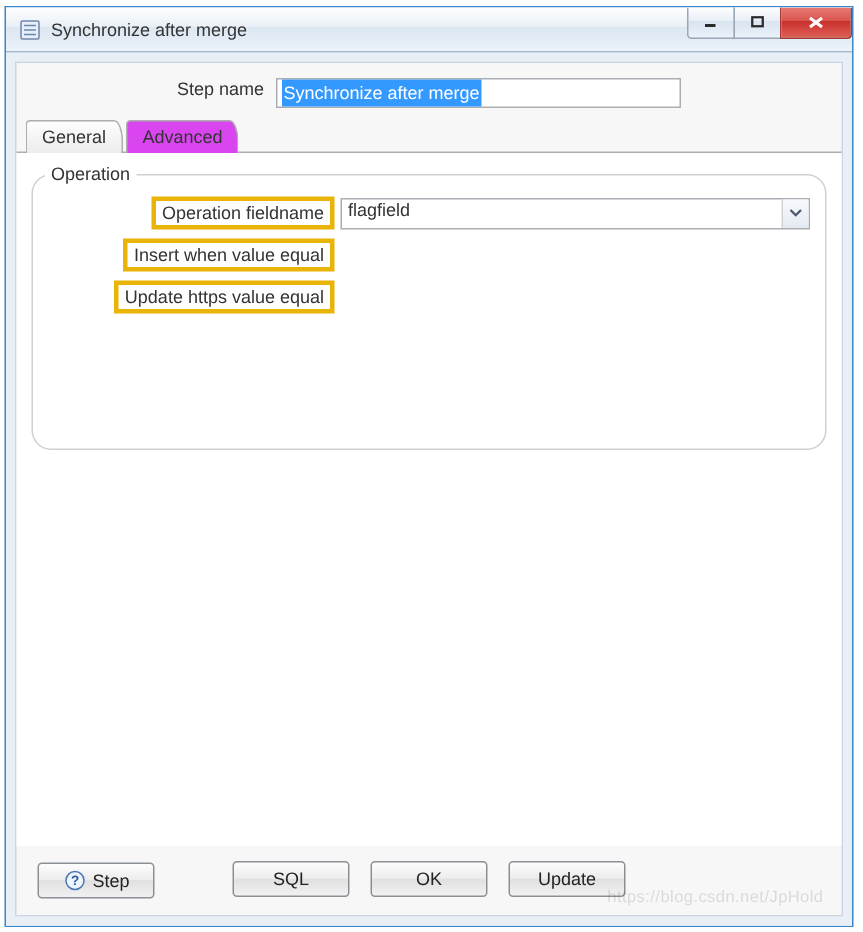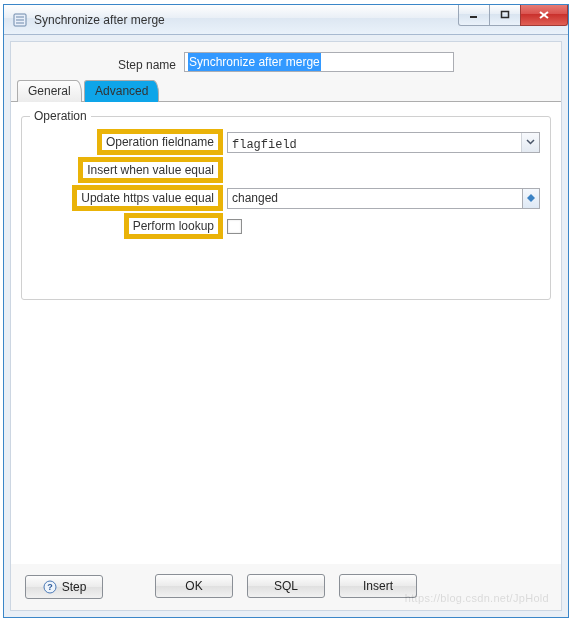--- a/index.html
+++ b/index.html
@@ -85,21 +85,21 @@
     flex: 1;
     border: 1px solid #ccd6e2;
     background: #f7f7f7;
     display: flex;
     flex-direction: column;
     position: relative;
   }
 
   .stepname-row {
     display: flex;
-    align-items: flex-end;
+    align-items: flex-start;
     justify-content: center;
     padding: 10px 20px 8px 20px;
   }
   .stepname-label {
     color: #333;
     margin-right: 8px;
     font-size: 12px;
   }
   .stepname-input {
     width: 270px;
@@ -139,41 +139,41 @@
     border: 1px solid #adadad;
     border-bottom: none;
     border-top-left-radius: 3px;
     border-top-right-radius: 6px 14px;
     position: relative;
     margin-right: -1px;
     background: linear-gradient(to bottom, #fdfdfd, #ececec);
     vertical-align: bottom;
   }
   .tab.active {
-    background: #0ea5e9;
+    background: #d946ef;
     z-index: 2;
   }
   .tab.active::after {
     content: "";
     position: absolute;
     left: 0; right: 0; bottom: -1px; height: 1px;
     background: #fff;
   }
 
   .tabpage {
     flex: 1;
     background: #fff;
     padding: 8px 10px 0 10px;
     display: flex;
     flex-direction: column;
   }
 
   .groupbox {
     border: 1px solid #d0d0d0;
-    border-radius: 3px;
+    border-radius: 13px;
     padding: 12px 10px 10px 10px;
     position: relative;
     margin-top: 6px;
     flex: 0 0 auto;
     height: 160px;
   }
   .groupbox .legend {
     position: absolute;
     top: -8px;
     left: 8px;
@@ -193,45 +193,44 @@
   .form-label {
     width: 195px;
     text-align: right;
     padding-right: 4px;
     box-sizing: border-box;
     font-size: 12px;
     color: #333;
   }
   .hlbox {
     display: inline-block;
-    border: 5px solid #eab308;
+    border: 3px solid #eab308;
     padding: 1px 4px;
     background: #fff;
   }
   .form-field {
     flex: 1;
     display: flex;
     align-items: center;
   }
   .text-input, .combo {
     flex: 1;
     height: 21px;
     border: 1px solid #abadb3;
     background: #fff;
     font-size: 12px;
     padding: 0 4px;
     box-sizing: border-box;
     color: #333;
   }
   .combo {
     display: flex;
-    align-items: flex-end;
+    align-items: flex-start;
     position: relative;
     padding-right: 18px;
-    font-family: Liberation Mono, monospace;
   }
   .combo .arrow {
     position: absolute;
     right: 0; top: 0; bottom: 0;
     width: 17px;
     display: flex;
     align-items: center;
     justify-content: center;
     border-left: 1px solid #d0d4da;
     background: linear-gradient(to bottom, #f7f9fc, #e4eaf2);
@@ -383,66 +382,50 @@
             <div class="form-row">
               <div class="form-label">
                 <span class="hlbox">Insert when value equal</span>
               </div>
             </div>
 
             <div class="form-row">
               <div class="form-label">
                 <span class="hlbox">Update https value equal</span>
               </div>
-              <div class="form-field">
-                <input class="text-input" value="changed" style="">
-                <span class="endcap">
-                  <svg width="10" height="10" viewBox="0 0 10 10">
-                      <polygon points="5,1 9,5 5,9 1,5" fill="#3b82c4"></polygon>
-                    </svg>
-                </span>
-              </div>
             </div>
 
 
-            <div class="form-row">
-              <div class="form-label">
-                <span class="hlbox">Perform lookup</span>
-              </div>
-              <div class="form-field">
-                <span class="checkbox"></span>
-              </div>
-            </div>
 
           </div>
 
           <div style="flex:1"></div>
 
         </div>
 
         <div class="button-bar">
           <div class="help-wrap">
             <div class="btn">
               <span class="icon">
                 <svg width="14" height="14" viewBox="0 0 14 14">
                   <circle cx="7" cy="7" r="6" fill="#eef4fb" stroke="#4a78b5"></circle>
                   <text x="7" y="10" text-anchor="middle" font-size="9" font-family="Segoe UI, Arial" fill="#2d5a99" font-weight="bold">?</text>
                 </svg>
               </span>
               <span>Step</span>
             </div>
           </div>
           <div class="btn">
+            <span>SQL</span>
+          </div>
+          <div class="btn">
             <span>OK</span>
           </div>
           <div class="btn">
-            <span>SQL</span>
-          </div>
-          <div class="btn">
-            <span>Insert</span>
+            <span>Update</span>
           </div>
           <span class="watermark">https://blog.csdn.net/JpHold</span>
         </div>
 
       </div>
     </div>
 
   </div>
 </div>
 

